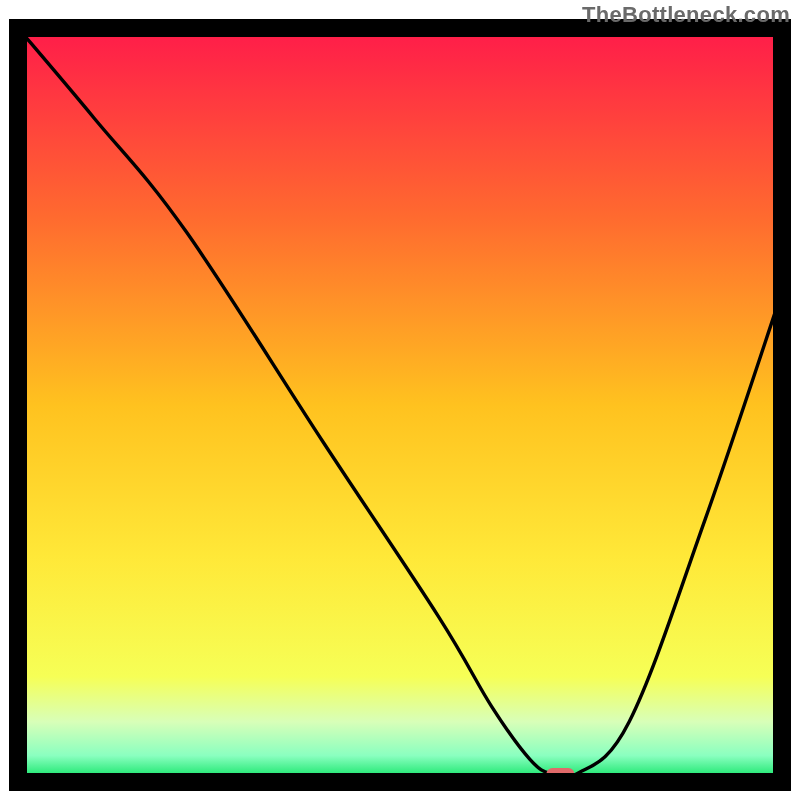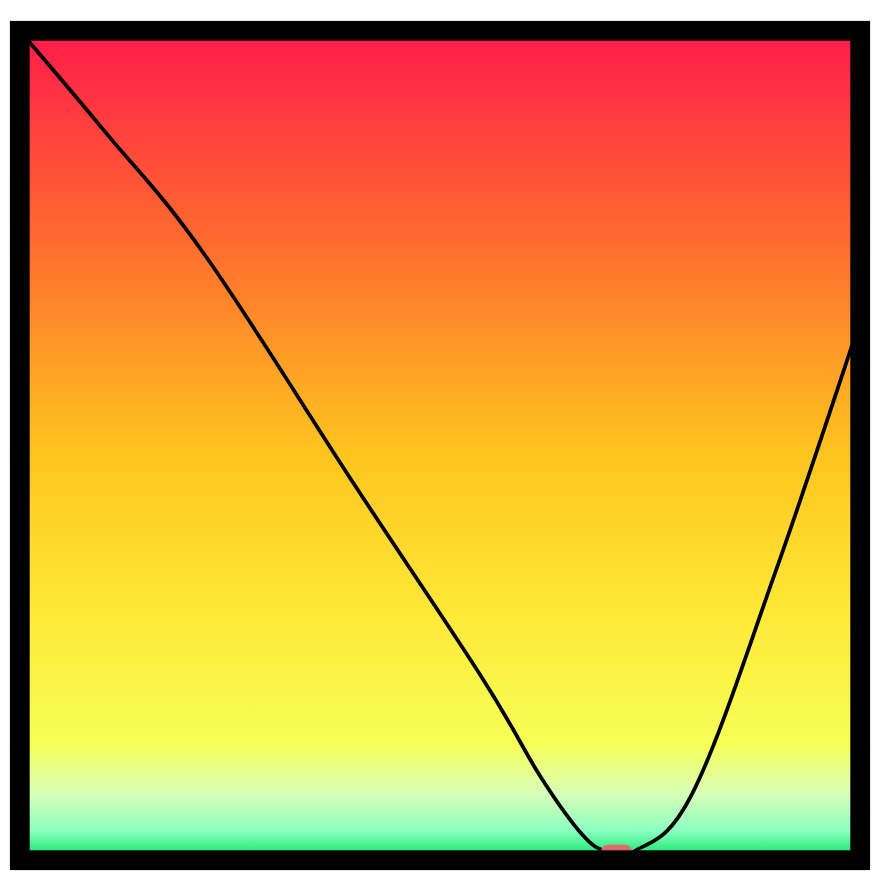--- a/index.html
+++ b/index.html
@@ -27,20 +27,21 @@
     z-index: 10;
   }
   svg {
     display: block;
   }
 </style>
 </head>
 <body>
 
 <div class="frame">
+  <div class="watermark">TheBottleneck.com</div>
 
   <svg width="800" height="800" viewBox="0 0 800 800">
     <defs>
       <linearGradient id="bg-grad" x1="0" y1="0" x2="0" y2="1">
         <stop offset="0" stop-color="#ff1b4a"></stop>
         <stop offset="0.25" stop-color="#ff6a2f"></stop>
         <stop offset="0.50" stop-color="#ffc21f"></stop>
         <stop offset="0.70" stop-color="#ffe838"></stop>
         <stop offset="0.86" stop-color="#f6ff56"></stop>
         <stop offset="0.92" stop-color="#d8ffb8"></stop>

